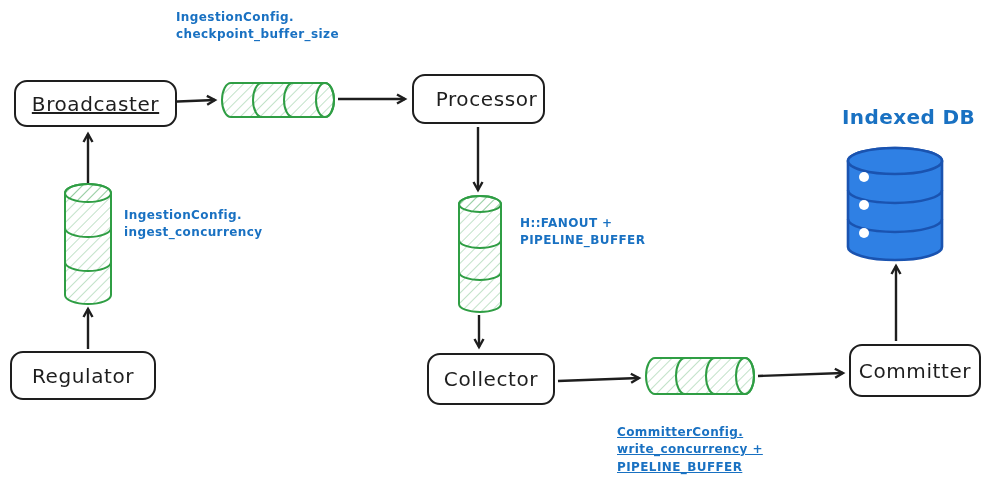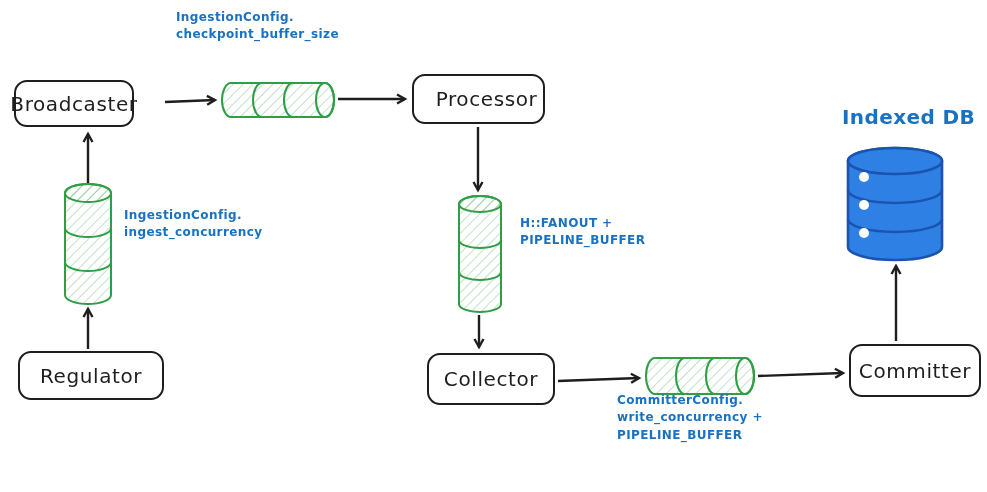--- a/index.html
+++ b/index.html
@@ -108,29 +108,29 @@
       <path class="db-shape" d="M848,161 V247 A47,13 0 0 0 942,247 V161 A47,13 0 0 0 848,161 Z"></path>
       <ellipse class="db-shape" cx="895" cy="161" rx="47" ry="13"></ellipse>
       <path class="db-line" d="M848,190 A47,13 0 0 0 942,190"></path>
       <path class="db-line" d="M848,219 A47,13 0 0 0 942,219"></path>
       <circle class="db-dot" cx="864" cy="177" r="5"></circle>
       <circle class="db-dot" cx="864" cy="205" r="5"></circle>
       <circle class="db-dot" cx="864" cy="233" r="5"></circle>
     </g>
   </svg>
 
-  <div class="node-box" style="left:14px;top:80px;width:120px;height:47px;">
+  <div class="node-box" style="left:14px;top:80px;width:163px;height:47px;text-decoration:underline;">
     <span>Broadcaster</span>
   </div>
 
   <div class="node-box" style="left:412px;top:74px;width:133px;height:50px;padding-left:16px;">
     <span>Processor</span>
   </div>
 
-  <div class="node-box" style="left:10px;top:351px;width:146px;height:49px;margin-left:8px;">
+  <div class="node-box" style="left:10px;top:351px;width:146px;height:49px;">
     <span>Regulator</span>
   </div>
 
   <div class="node-box" style="left:427px;top:353px;width:128px;height:52px;text-align:right;">
     <span>Collector</span>
   </div>
 
   <div class="node-box" style="left:849px;top:344px;width:132px;height:53px;">
     <span>Committer</span>
   </div>
@@ -143,21 +143,21 @@
   <div class="blue-label" style="left:124px;top:207px;">
     <span>IngestionConfig.</span>
     <span>ingest_concurrency</span>
   </div>
 
   <div class="blue-label" style="left:520px;top:215px;">
     <span>H::FANOUT +</span>
     <span>PIPELINE_BUFFER</span>
   </div>
 
-  <div class="blue-label" style="left:617px;top:392px;">
+  <div class="blue-label" style="left:617px;top:424px;text-decoration:underline;">
     <span>CommitterConfig.</span>
     <span>write_concurrency +</span>
     <span>PIPELINE_BUFFER</span>
   </div>
 
   <div class="blue-label" style="left:842px;top:103px;font-size:20px;">
     <span>Indexed DB</span>
   </div>
 
 </div>

